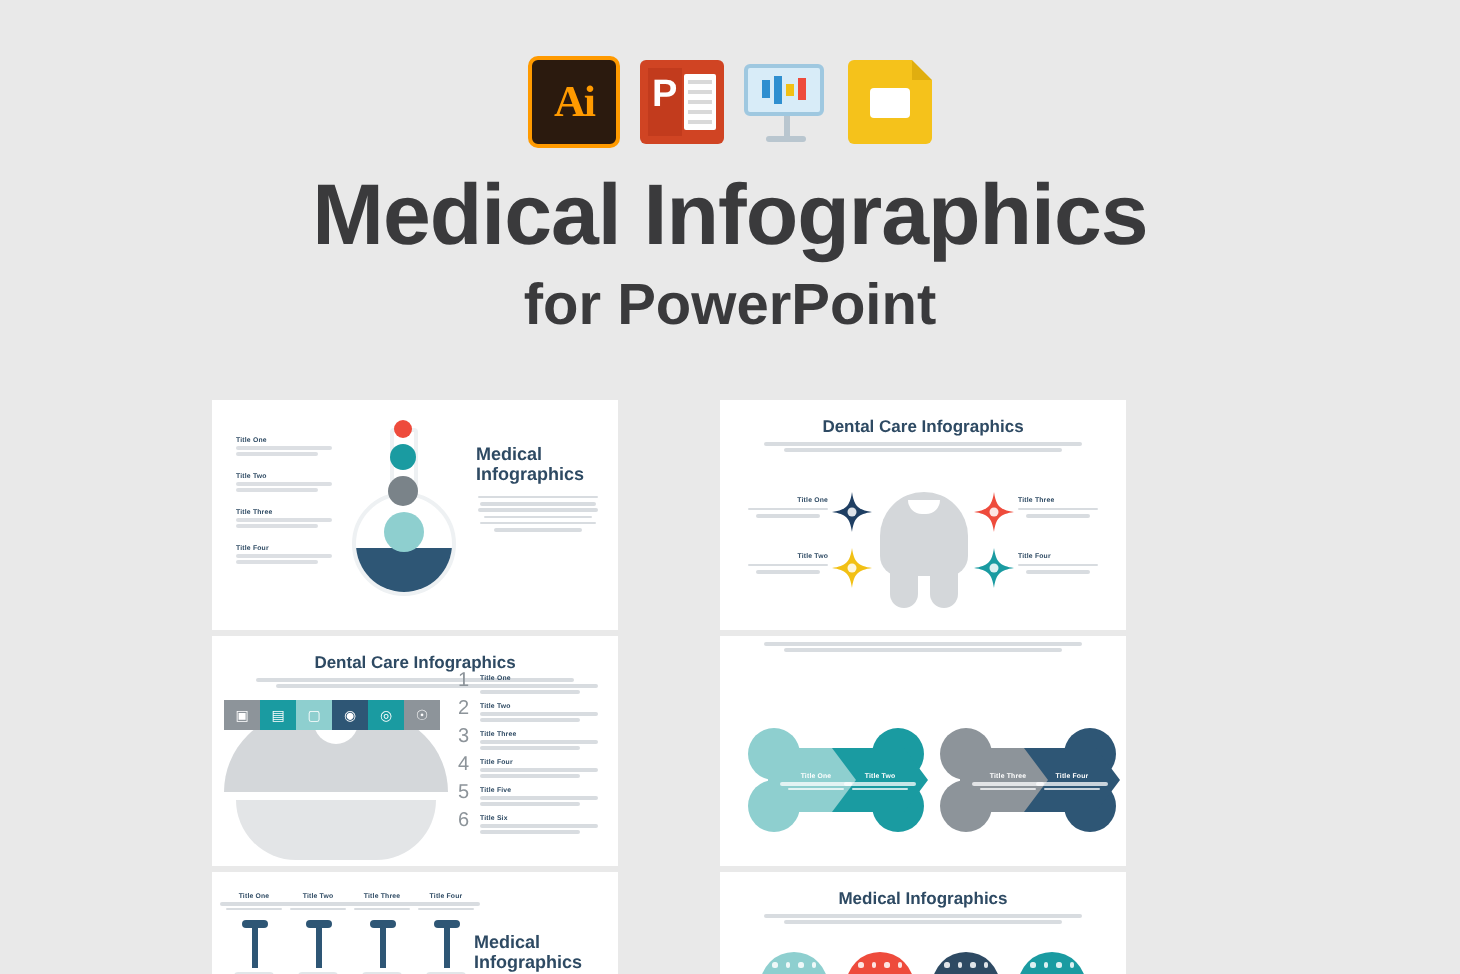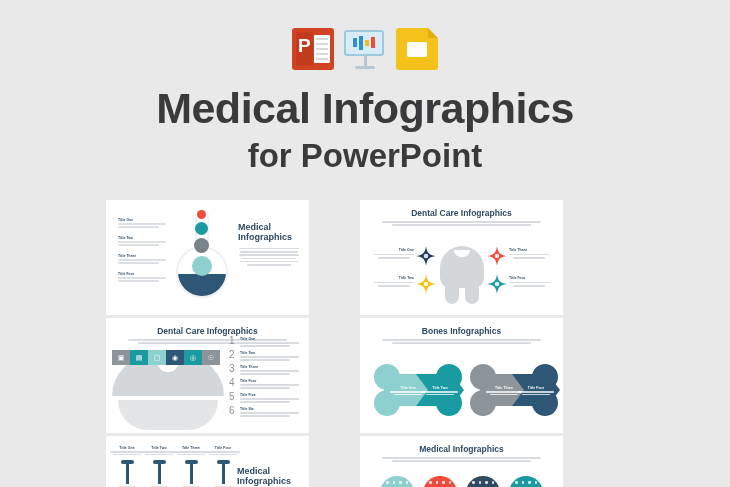--- a/index.html
+++ b/index.html
@@ -25,21 +25,21 @@
   .key-icon{background:transparent;}
   .key-screen{width:40px;height:26px;background:#d8ecf8;border:2px solid #9fc8e0;border-radius:3px;box-sizing:border-box;display:flex;align-items:center;justify-content:center;}
   .key-screen .kbar{width:4px;background:#2f8fd0;margin:0 1px;}
   .key-stand{width:3px;height:10px;background:#b9c6cf;margin:0 auto;}
   .key-base{width:20px;height:3px;background:#b9c6cf;border-radius:2px;margin:0 auto;}
   .gs-icon{background:#f5c21b;border-radius:3px;}
   .gs-icon .gcorner{position:absolute;right:0;top:0;border-width:0 10px 10px 0;border-style:solid;border-color:#e0ae10 #e9e9e9;}
   .gs-icon .gbox{width:20px;height:15px;background:#fff;border-radius:2px;}
   .title-wrap{position:absolute;top:86px;left:0;width:730px;text-align:center;}
   .main-title{font-size:43px;font-weight:bold;color:#3a3a3c;letter-spacing:-0.5px;line-height:1.05;margin:0;}
-  .sub-title{font-size:33px;font-weight:bold;color:#3a3a3c;margin:6px 0 0 0;}
+  .sub-title{font-size:29px;font-weight:bold;color:#3a3a3c;margin:6px 0 0 0;}
   .grid{position:absolute;left:58px;top:200px;width:615px;display:flex;flex-wrap:wrap;gap:3px;}
   .card{width:203px;height:115px;background:#fff;position:relative;overflow:hidden;margin-left:48px;}
   .c-title{text-align:center;font-weight:bold;color:#2e4a63;font-size:8.5px;margin:8px 0 0 0;}
   .c-sub{margin:3px auto 0 auto;width:78%;}
   .fakeline{height:1.6px;background:#d8dce0;border-radius:1px;margin:1.7px auto;}
   .tiny-title{font-size:3.4px;font-weight:bold;color:#2e4a63;letter-spacing:.1px;}
   .tiny-body .fakeline{background:#dcdfe3;}
   
   .c1-left{position:absolute;left:12px;top:18px;width:48px;}
   .c1-item{margin-bottom:8px;}
@@ -105,20 +105,23 @@
   .band{width:34px;height:62px;border-radius:17px;position:relative;}
   .band .win{position:absolute;left:4px;top:16px;width:26px;height:30px;background:#fff;border-radius:2px;display:flex;flex-direction:column;align-items:center;justify-content:center;}
   .holes{position:absolute;left:6px;width:22px;display:flex;flex-wrap:wrap;gap:3px 4px;}
   .holes.top{top:5px;} .holes.bot{bottom:5px;}
   .hole{width:2.5px;height:2.5px;border-radius:50%;background:#fff;opacity:.85;}
 </style>
 </head>
 <body>
 
 <div class="app-icons">
+  <div class="app-icon ai-icon">
+    <span>Ai</span>
+  </div>
   <div class="app-icon ppt-icon">
     <div class="pfold"></div>
     <div class="psheet">
         <i></i>
         <i></i>
         <i></i>
         <i></i>
         <i></i>
       </div>
     <div class="pletter">P</div>
@@ -326,21 +329,20 @@
         <div class="ntxt">
             <div class="tiny-title">Title Six</div>
             <div class="fakeline" style="width:96%"></div>
             <div class="fakeline" style="width:82%"></div>
           </div>
       </div>
     </div>
   </div>
 
   <div class="card">
-    <div class="c-title">Bones Infographics</div>
     <div class="c-sub">
       <div class="fakeline" style="width:100%"></div>
         <div class="fakeline" style="width:88%;margin-left:auto;margin-right:auto;"></div>
     </div>
     <div class="bones">
 
       <div class="boneseg" style="left:0">
         <div class="bone-circ" style="left:0;top:0;background:#8ecfcf"></div>
         <div class="bone-circ" style="left:0;bottom:0;top:auto;background:#8ecfcf"></div>
         <svg class="arrowshape" viewBox="0 0 80 52" preserveAspectRatio="none">

